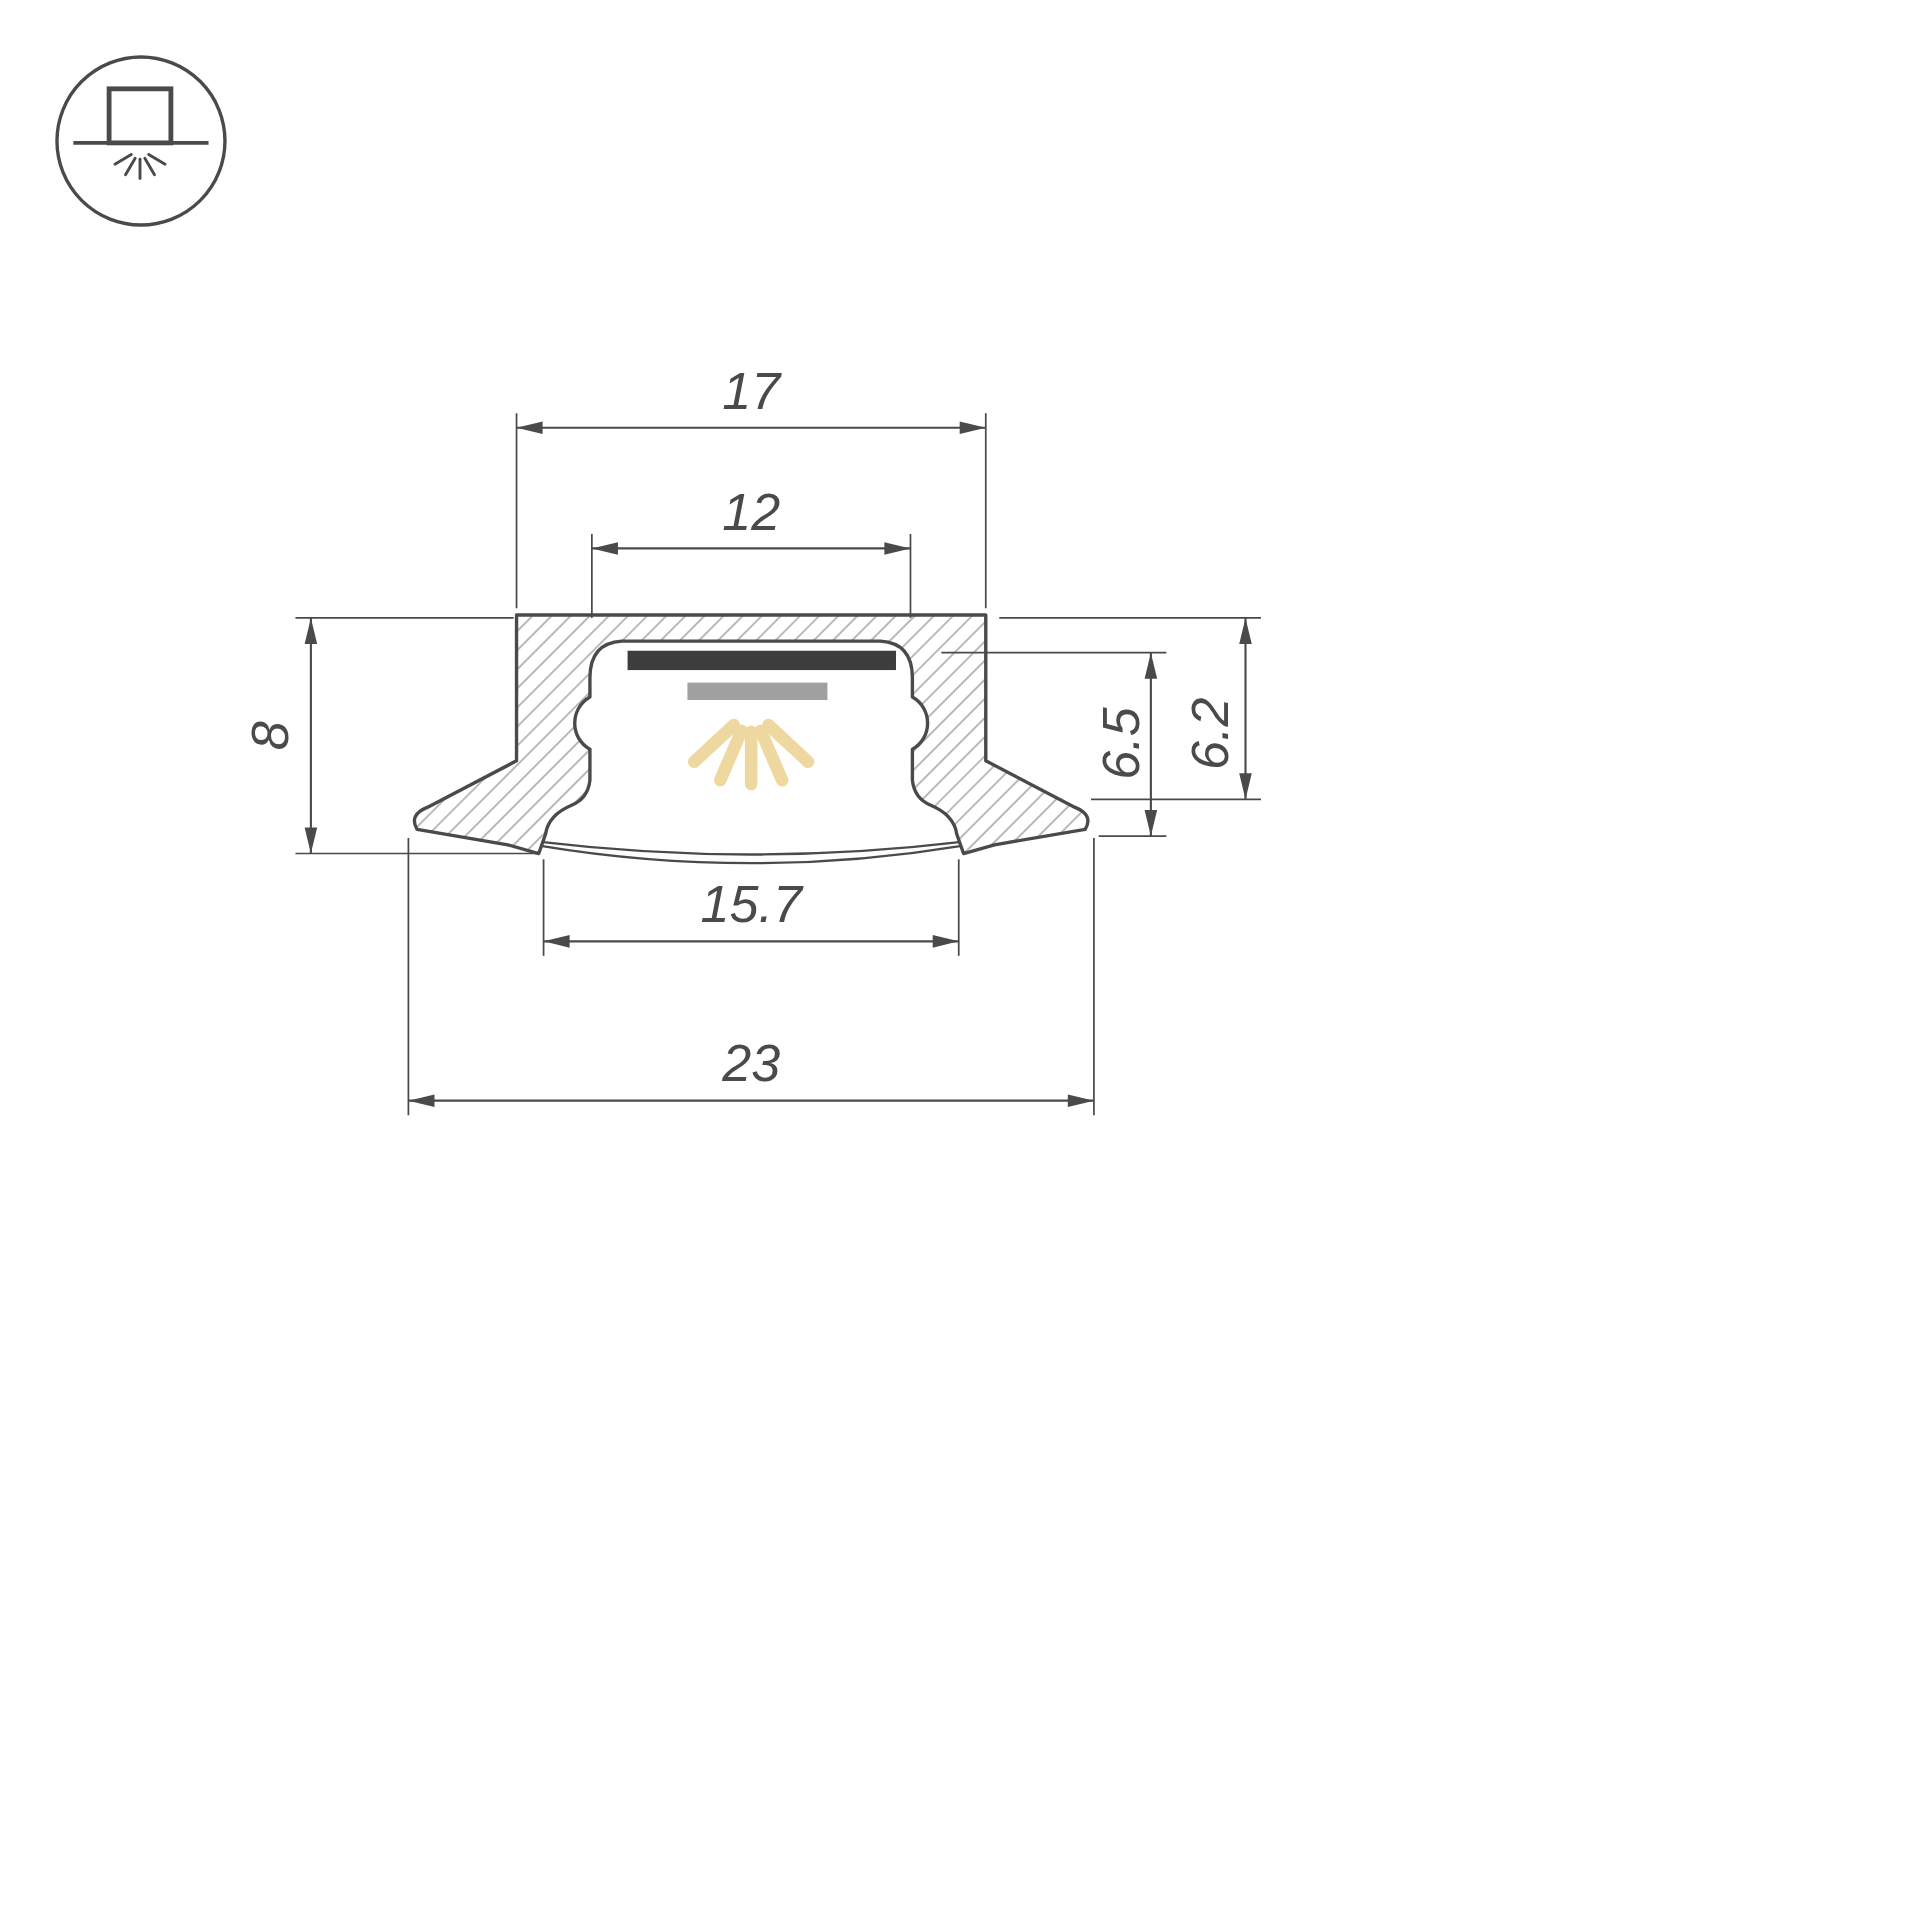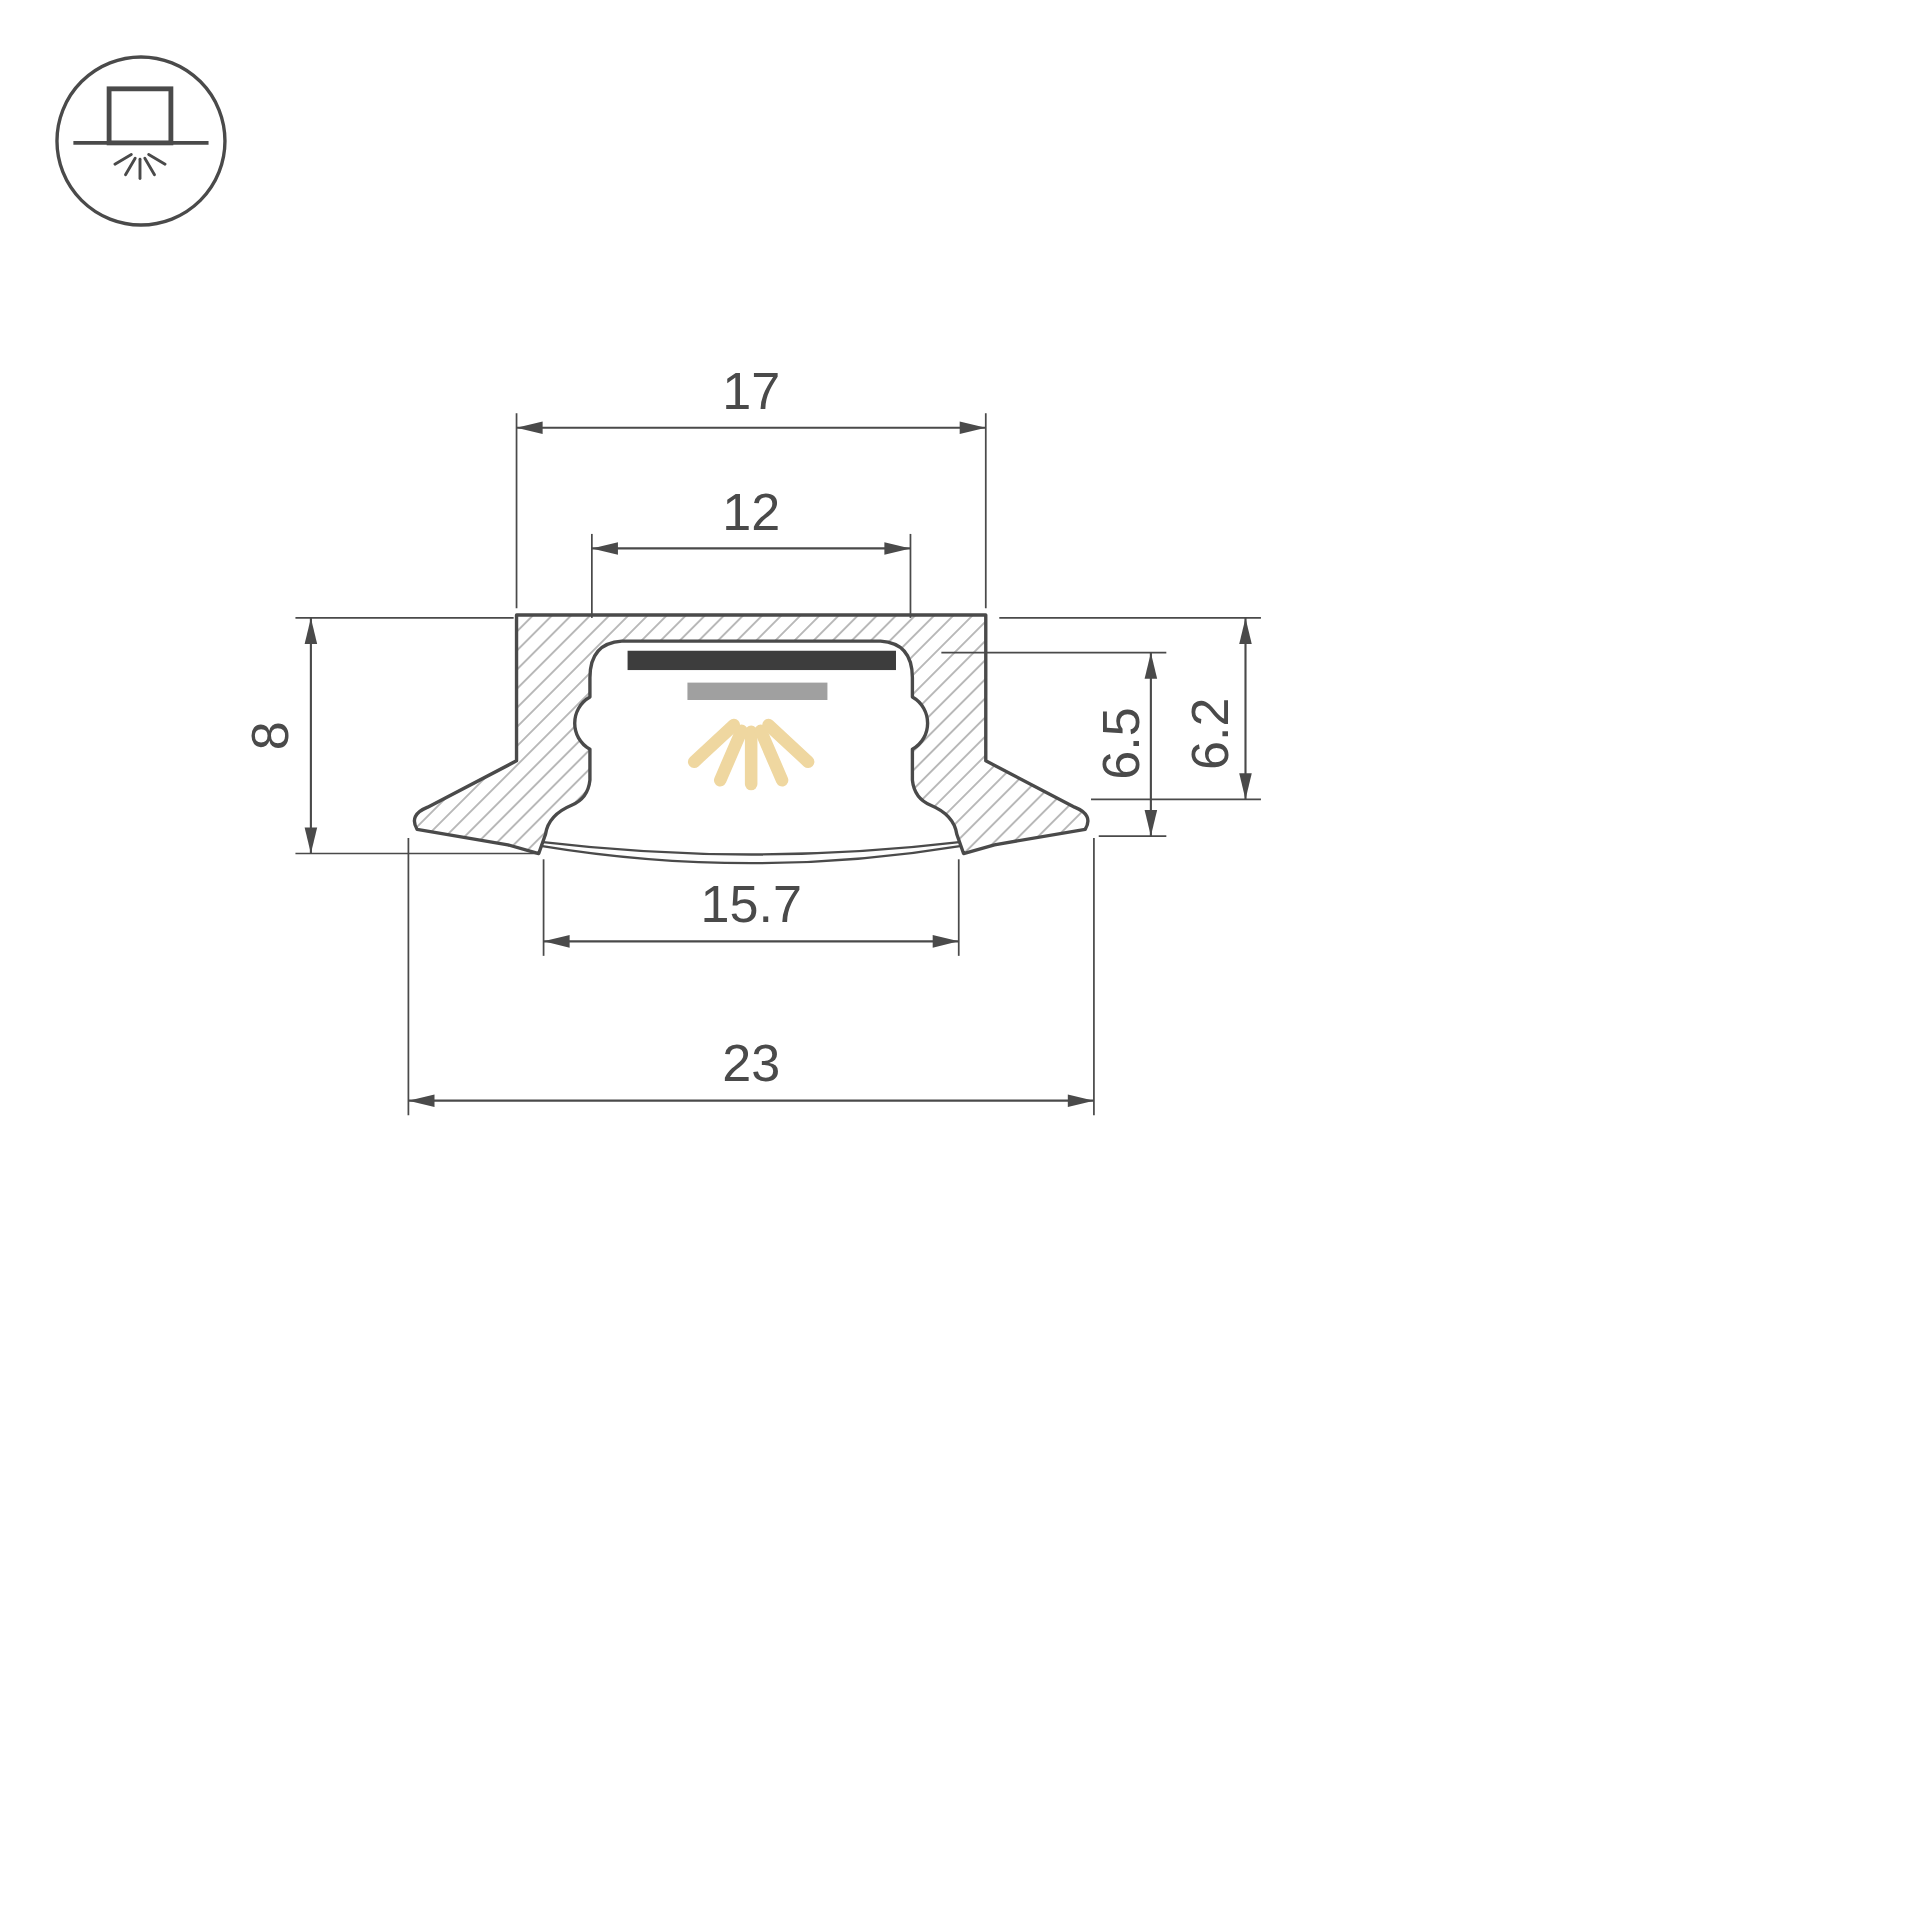--- a/index.html
+++ b/index.html
@@ -9,20 +9,21 @@
     --led-bar-gray:#a0a0a0;
     --light-ray:#efd7a0;
     --background:#ffffff;
   }
   html,body{margin:0;padding:0;background:var(--background);}
   .canvas{
     position:relative;
     width:1931px;height:1360px;
     background:var(--background);
     font-family:"Liberation Sans", sans-serif;
+    font-style:italic;
   }
   svg{display:block;}
   .alu{fill:url(#hatch);stroke:var(--line);stroke-width:3.5;stroke-linejoin:round;}
   .diffuser{fill:#fdfdfd;stroke:var(--line);stroke-width:2.4;}
   .dim-line{stroke:var(--line);stroke-width:2.2;fill:none;}
   .ext-line{stroke:var(--line);stroke-width:1.8;fill:none;}
   .arrow{fill:var(--line);stroke:none;}
   .dim-text{
     fill:var(--line);
     font-size:54px;

